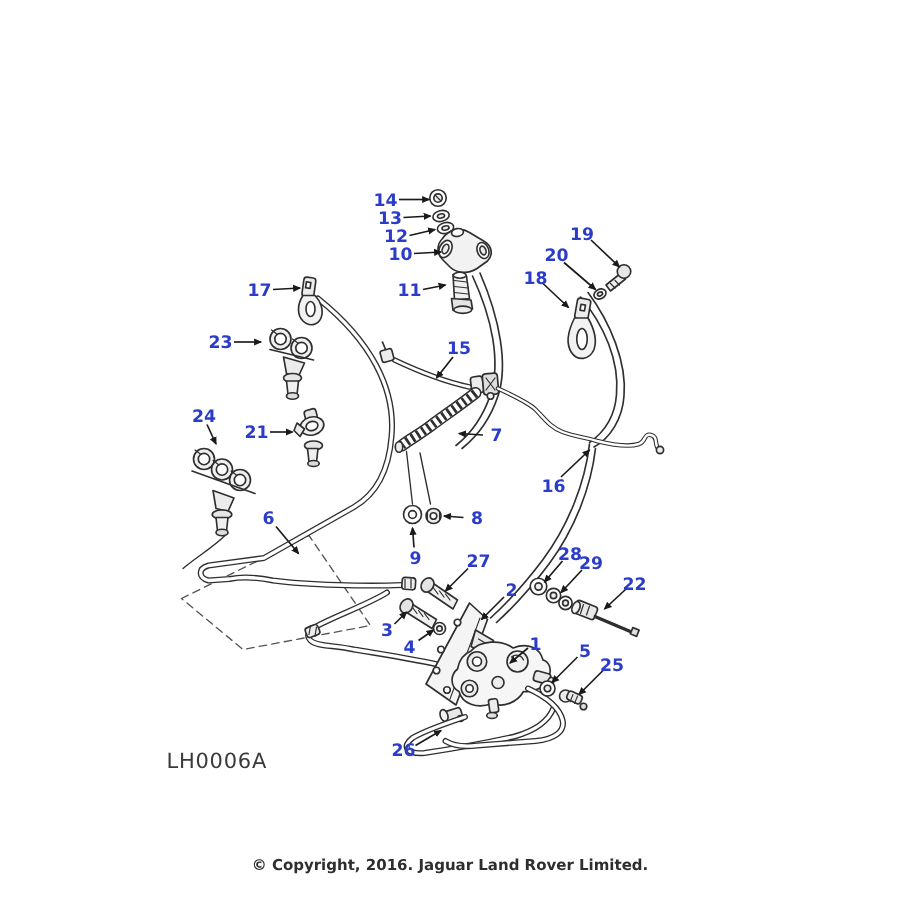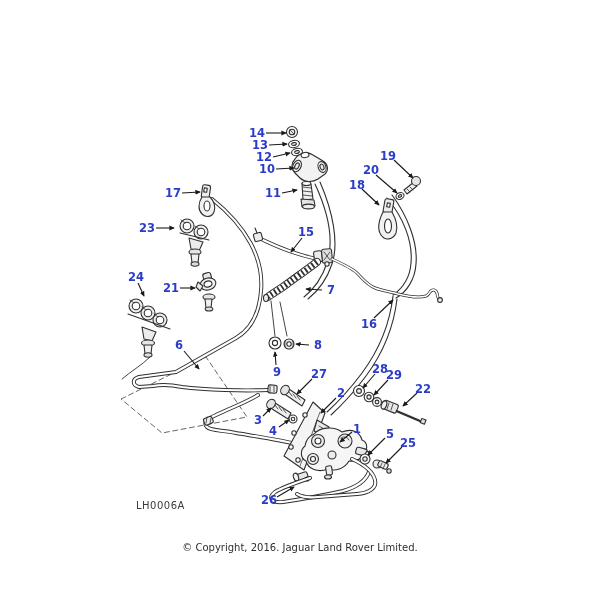--- a/index.html
+++ b/index.html
@@ -1,20 +1,20 @@
 <!DOCTYPE html>
 <html><head>
 <meta charset="utf-8">
 <style>
   html,body{margin:0;padding:0;background:#fff;}
   .stage{position:relative;width:600px;height:600px;background:#fff;overflow:hidden;
          font-family:"DejaVu Sans","Liberation Sans",sans-serif;}
   svg{position:absolute;left:0;top:0;}
-  .diagram-code{position:absolute;left:136px;top:500px;font-size:10px;color:#3a3a3a;letter-spacing:.5px;}
-  .copyright{position:absolute;left:0;top:542px;width:600px;text-align:center;font-size:10px;color:#2e2e2e;}
+  .diagram-code{position:absolute;left:111px;top:500px;font-size:14px;color:#3a3a3a;letter-spacing:.5px;}
+  .copyright{position:absolute;left:0;top:572px;width:600px;text-align:center;font-size:10px;color:#2e2e2e;font-weight:bold;}
   .callout-num{font-weight:bold;font-size:11.5px;font-family:"DejaVu Sans","Liberation Sans",sans-serif;}
 </style>
 </head>
 <body>
 
 <div class="stage">
 
 <svg id="diagram-svg" width="600" height="600" viewBox="0 0 600 600">
   <defs>
     <marker id="arr" markerWidth="6" markerHeight="6" refX="4.6" refY="3" orient="auto" markerUnits="userSpaceOnUse">

